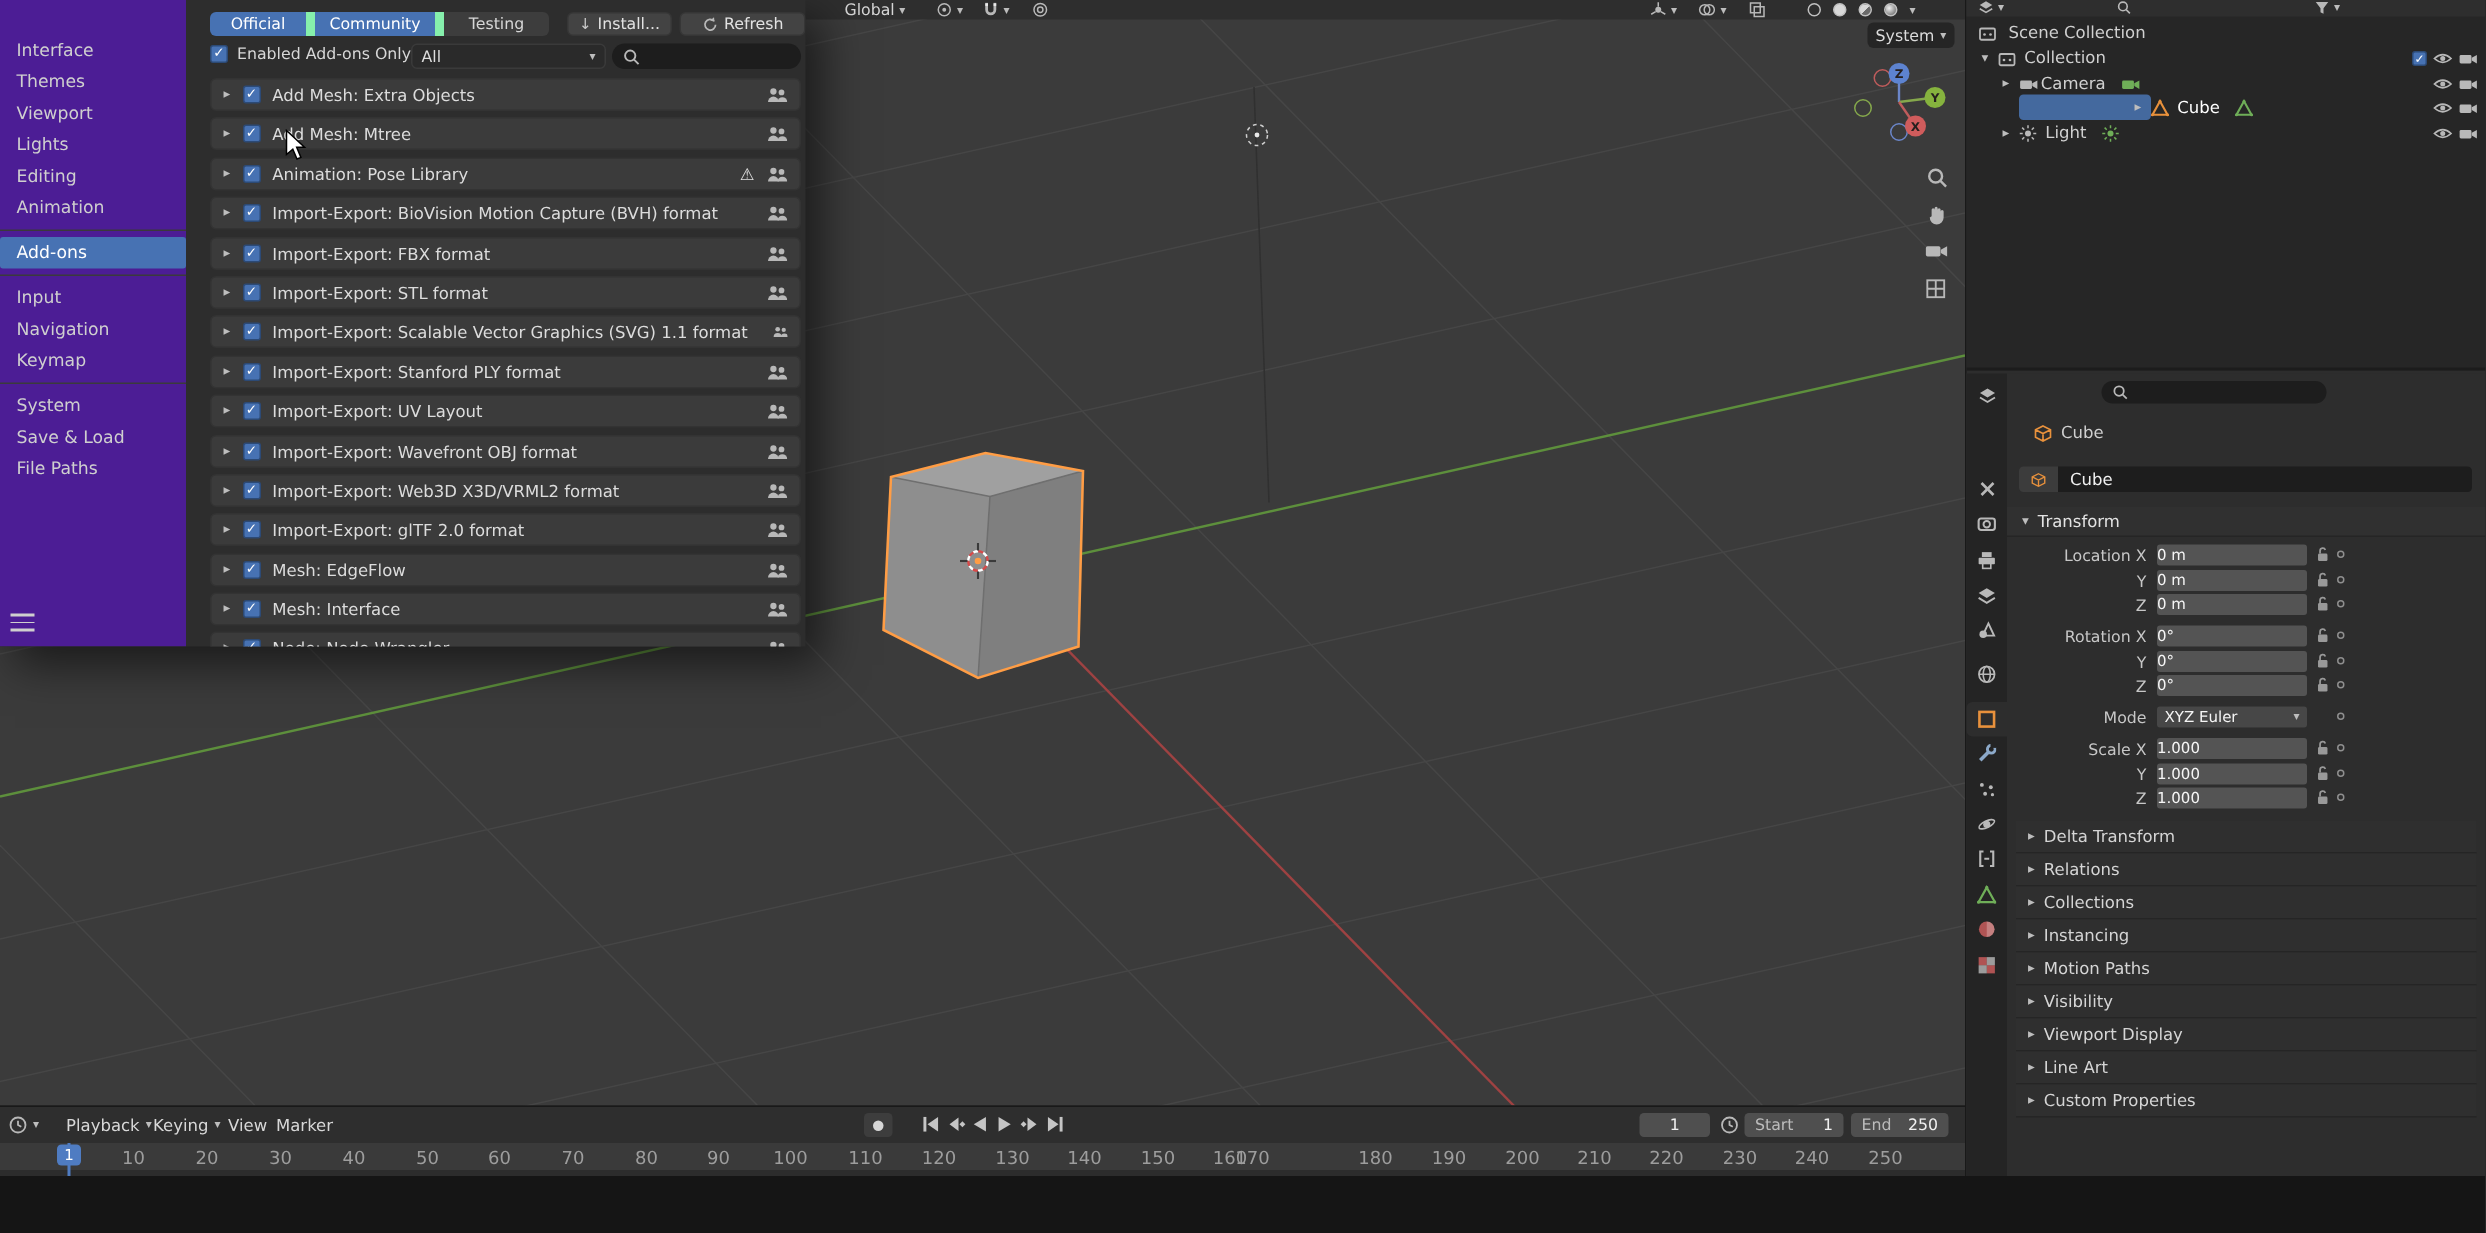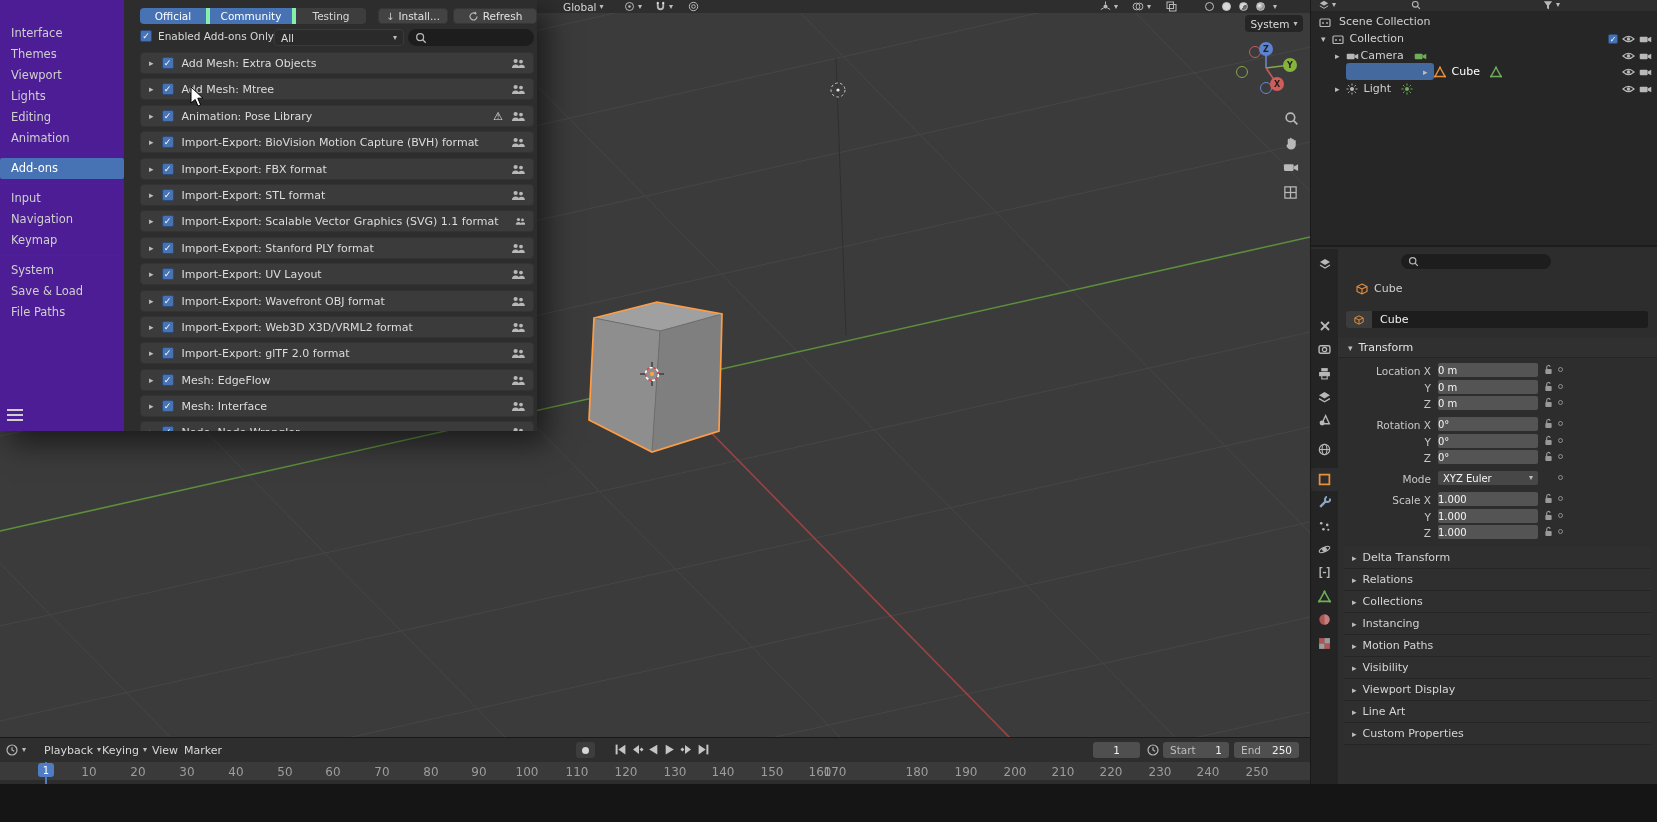--- a/index.html
+++ b/index.html
@@ -20,21 +20,21 @@
 
 .prefs{position:absolute;left:0;top:0;width:537px;height:431px;background:#2d2d2d;z-index:50;
   box-shadow:10px 12px 28px rgba(0,0,0,.55);overflow:hidden}
 .psidebar{position:absolute;left:0;top:0;width:124px;height:431px;background:#4c1d95;padding-top:23px}
 .sbi{height:21px;line-height:21px;padding-left:11px;font-size:11.5px;color:#cfcfcf;border-radius:2px}
 .sbi.active{background:#4772b3;color:#fff}
 .sbsep{height:1px;background:#3b3b3b;margin:4px 0}
 .burger{position:absolute;left:7px;top:409px;width:16px;height:12px;border-top:2px solid #cfcfcf;border-bottom:2px solid #cfcfcf;
   background:linear-gradient(transparent 42%,#cfcfcf 42%,#cfcfcf 58%,transparent 58%)}
 .ptabs{position:absolute;left:140px;top:8px;display:flex;border-radius:4px;overflow:hidden}
-.ptab{height:16px;display:flex;align-items:center;justify-content:center;font-size:10.5px;color:#fff;border-right:4px solid #86efac}
+.ptab{height:16px;display:flex;align-items:center;justify-content:center;font-size:10.5px;color:#fff;border-right:6px solid #86efac}
 .ptab.on{background:#4772b3}
 .ptab.off{background:#3d3d3d;color:#d7d7d7;border-right:none}
 .pbtn{position:absolute;top:8px;height:16px;background:#434343;border:1px solid #363636;border-radius:4px;
   display:flex;align-items:center;justify-content:center;gap:4px;font-size:10.5px;color:#e2e2e2}
 .cbx{width:12px;height:12px;background:#4772b3;border:1px solid #2c4a76;border-radius:2px;color:#fff;
   font-size:9px;line-height:10px;text-align:center;flex:0 0 auto}
 .drop{position:absolute;height:17px;background:#2a2a2a;border:1px solid #3a3a3a;border-radius:4px;
   display:flex;align-items:center;font-size:10.5px;color:#ddd;padding:0 6px}
 .searchf{position:absolute;height:17px;background:#1d1d1d;border-radius:9px;display:flex;align-items:center;padding-left:7px}
 .arow{position:absolute;left:140px;width:394px;height:22px;background:#3b3b3b;border:1px solid #333;border-radius:4px;

